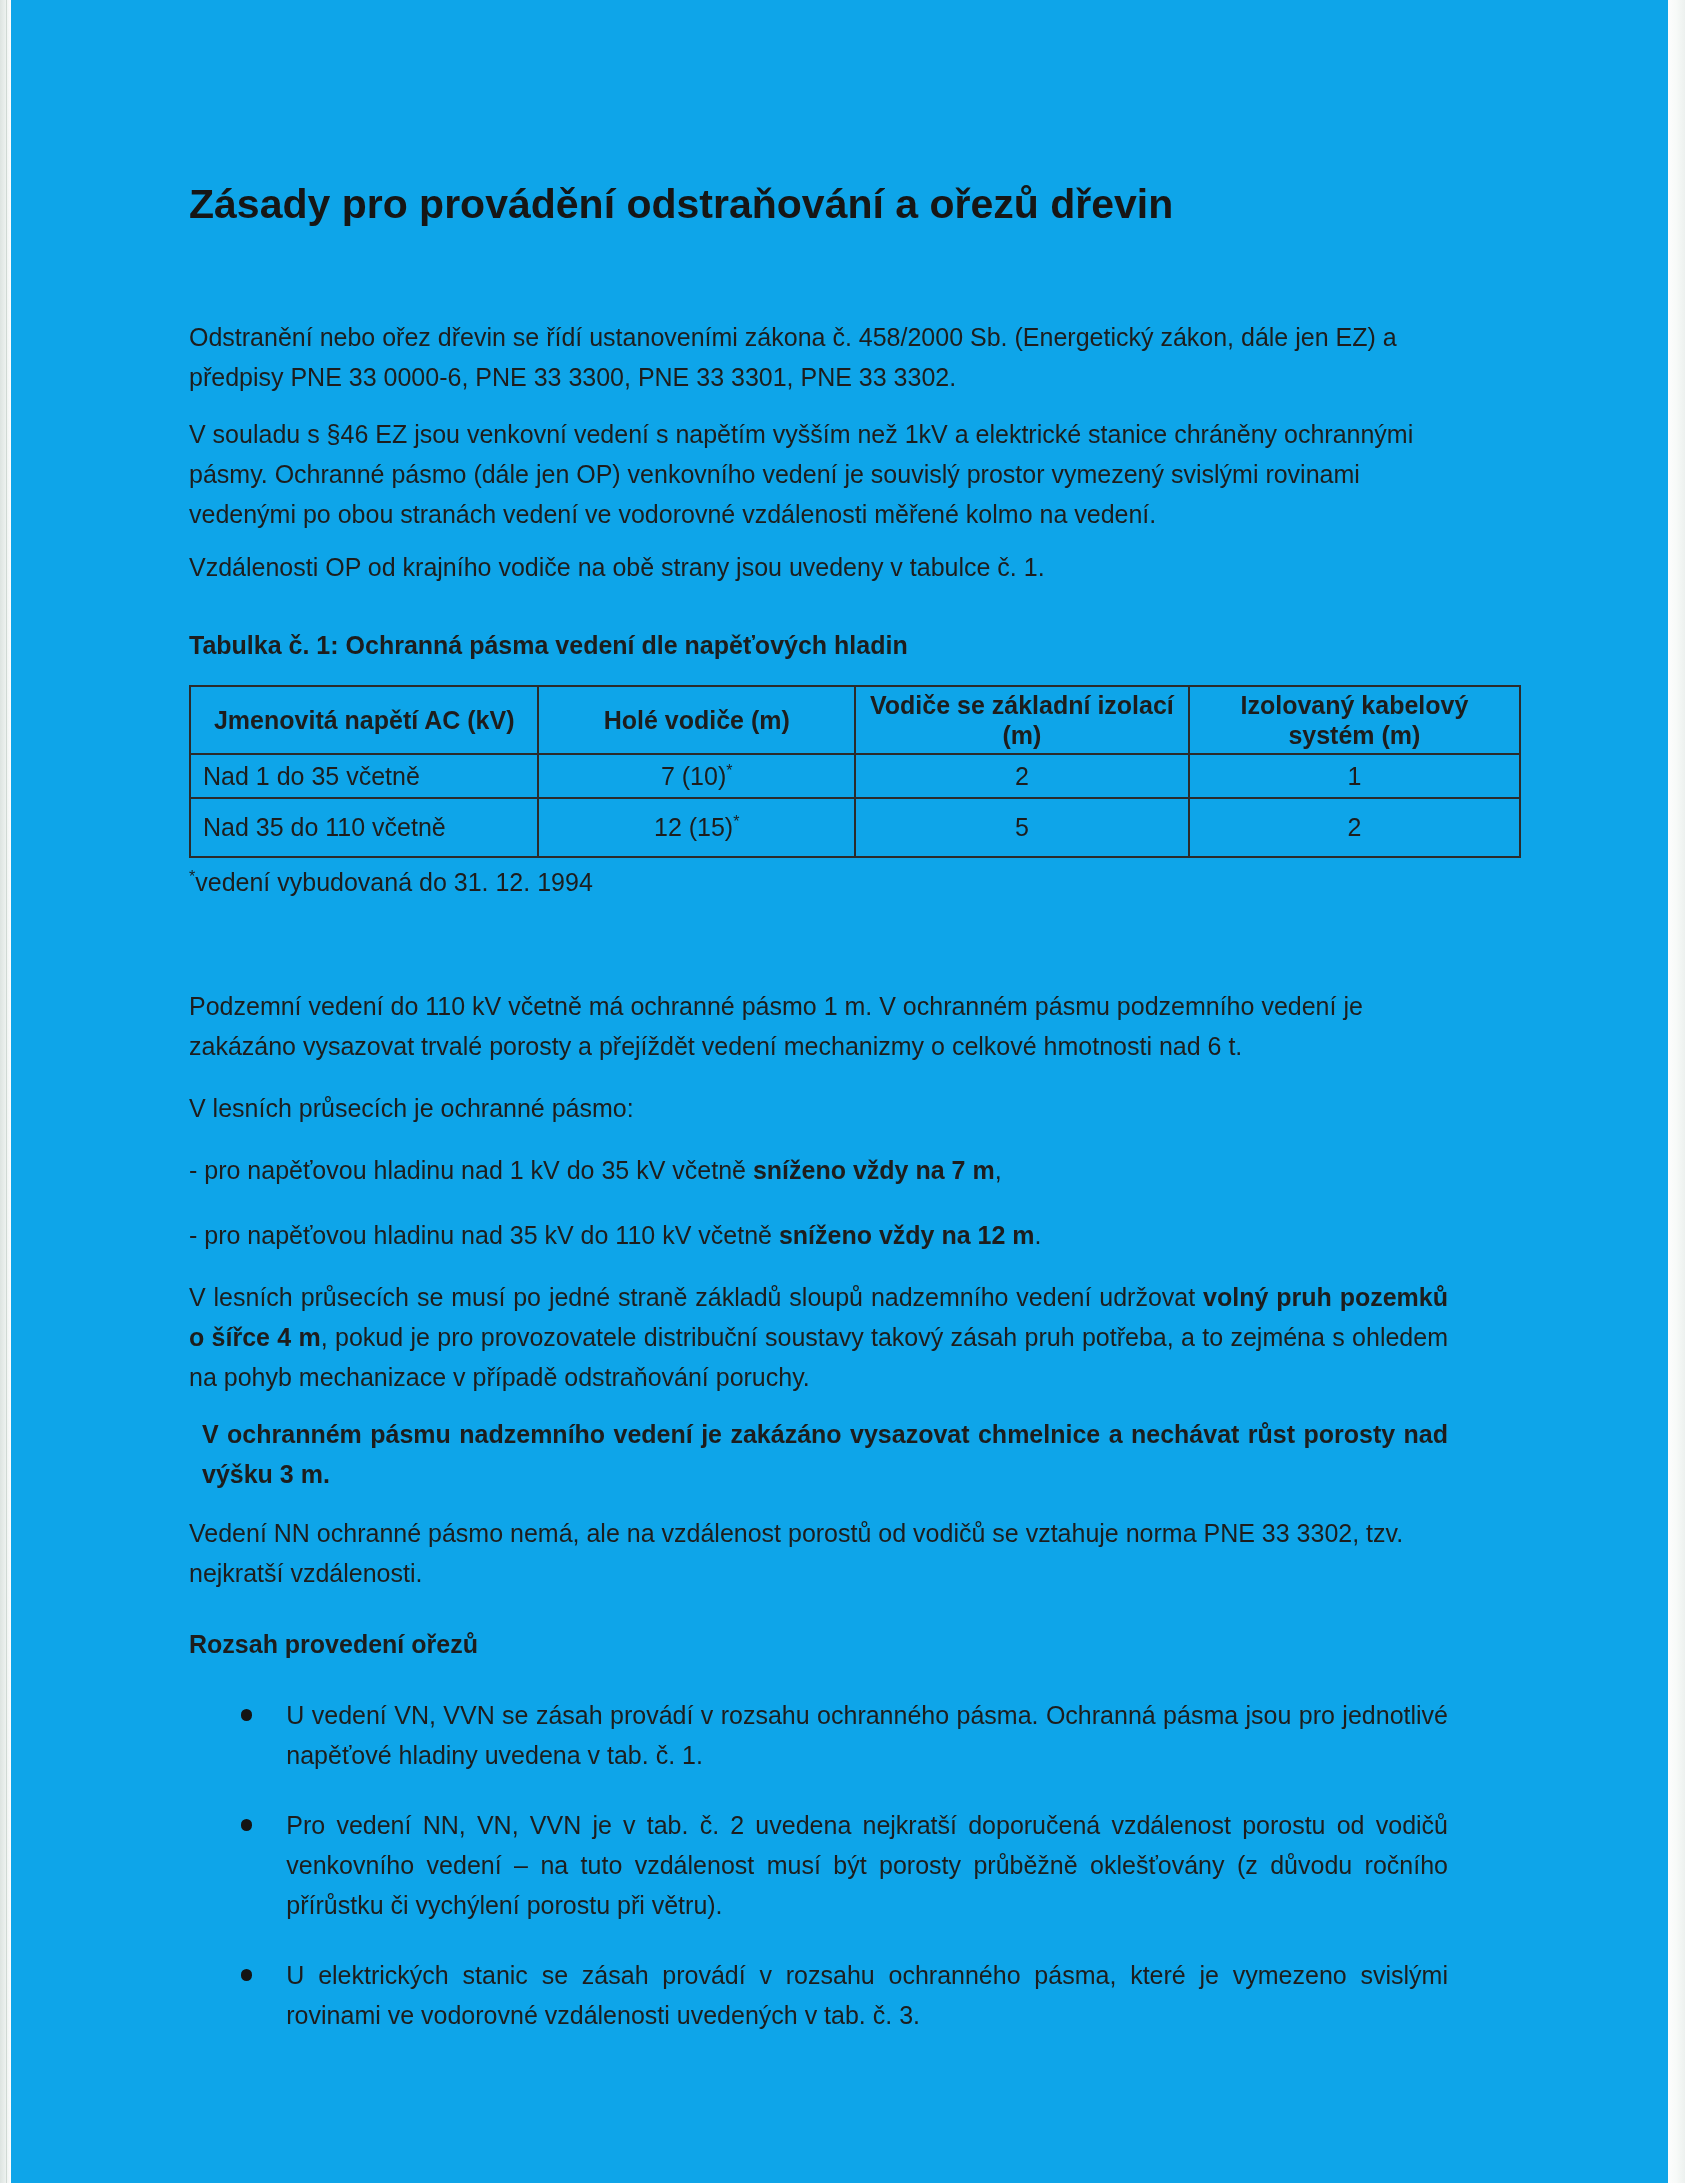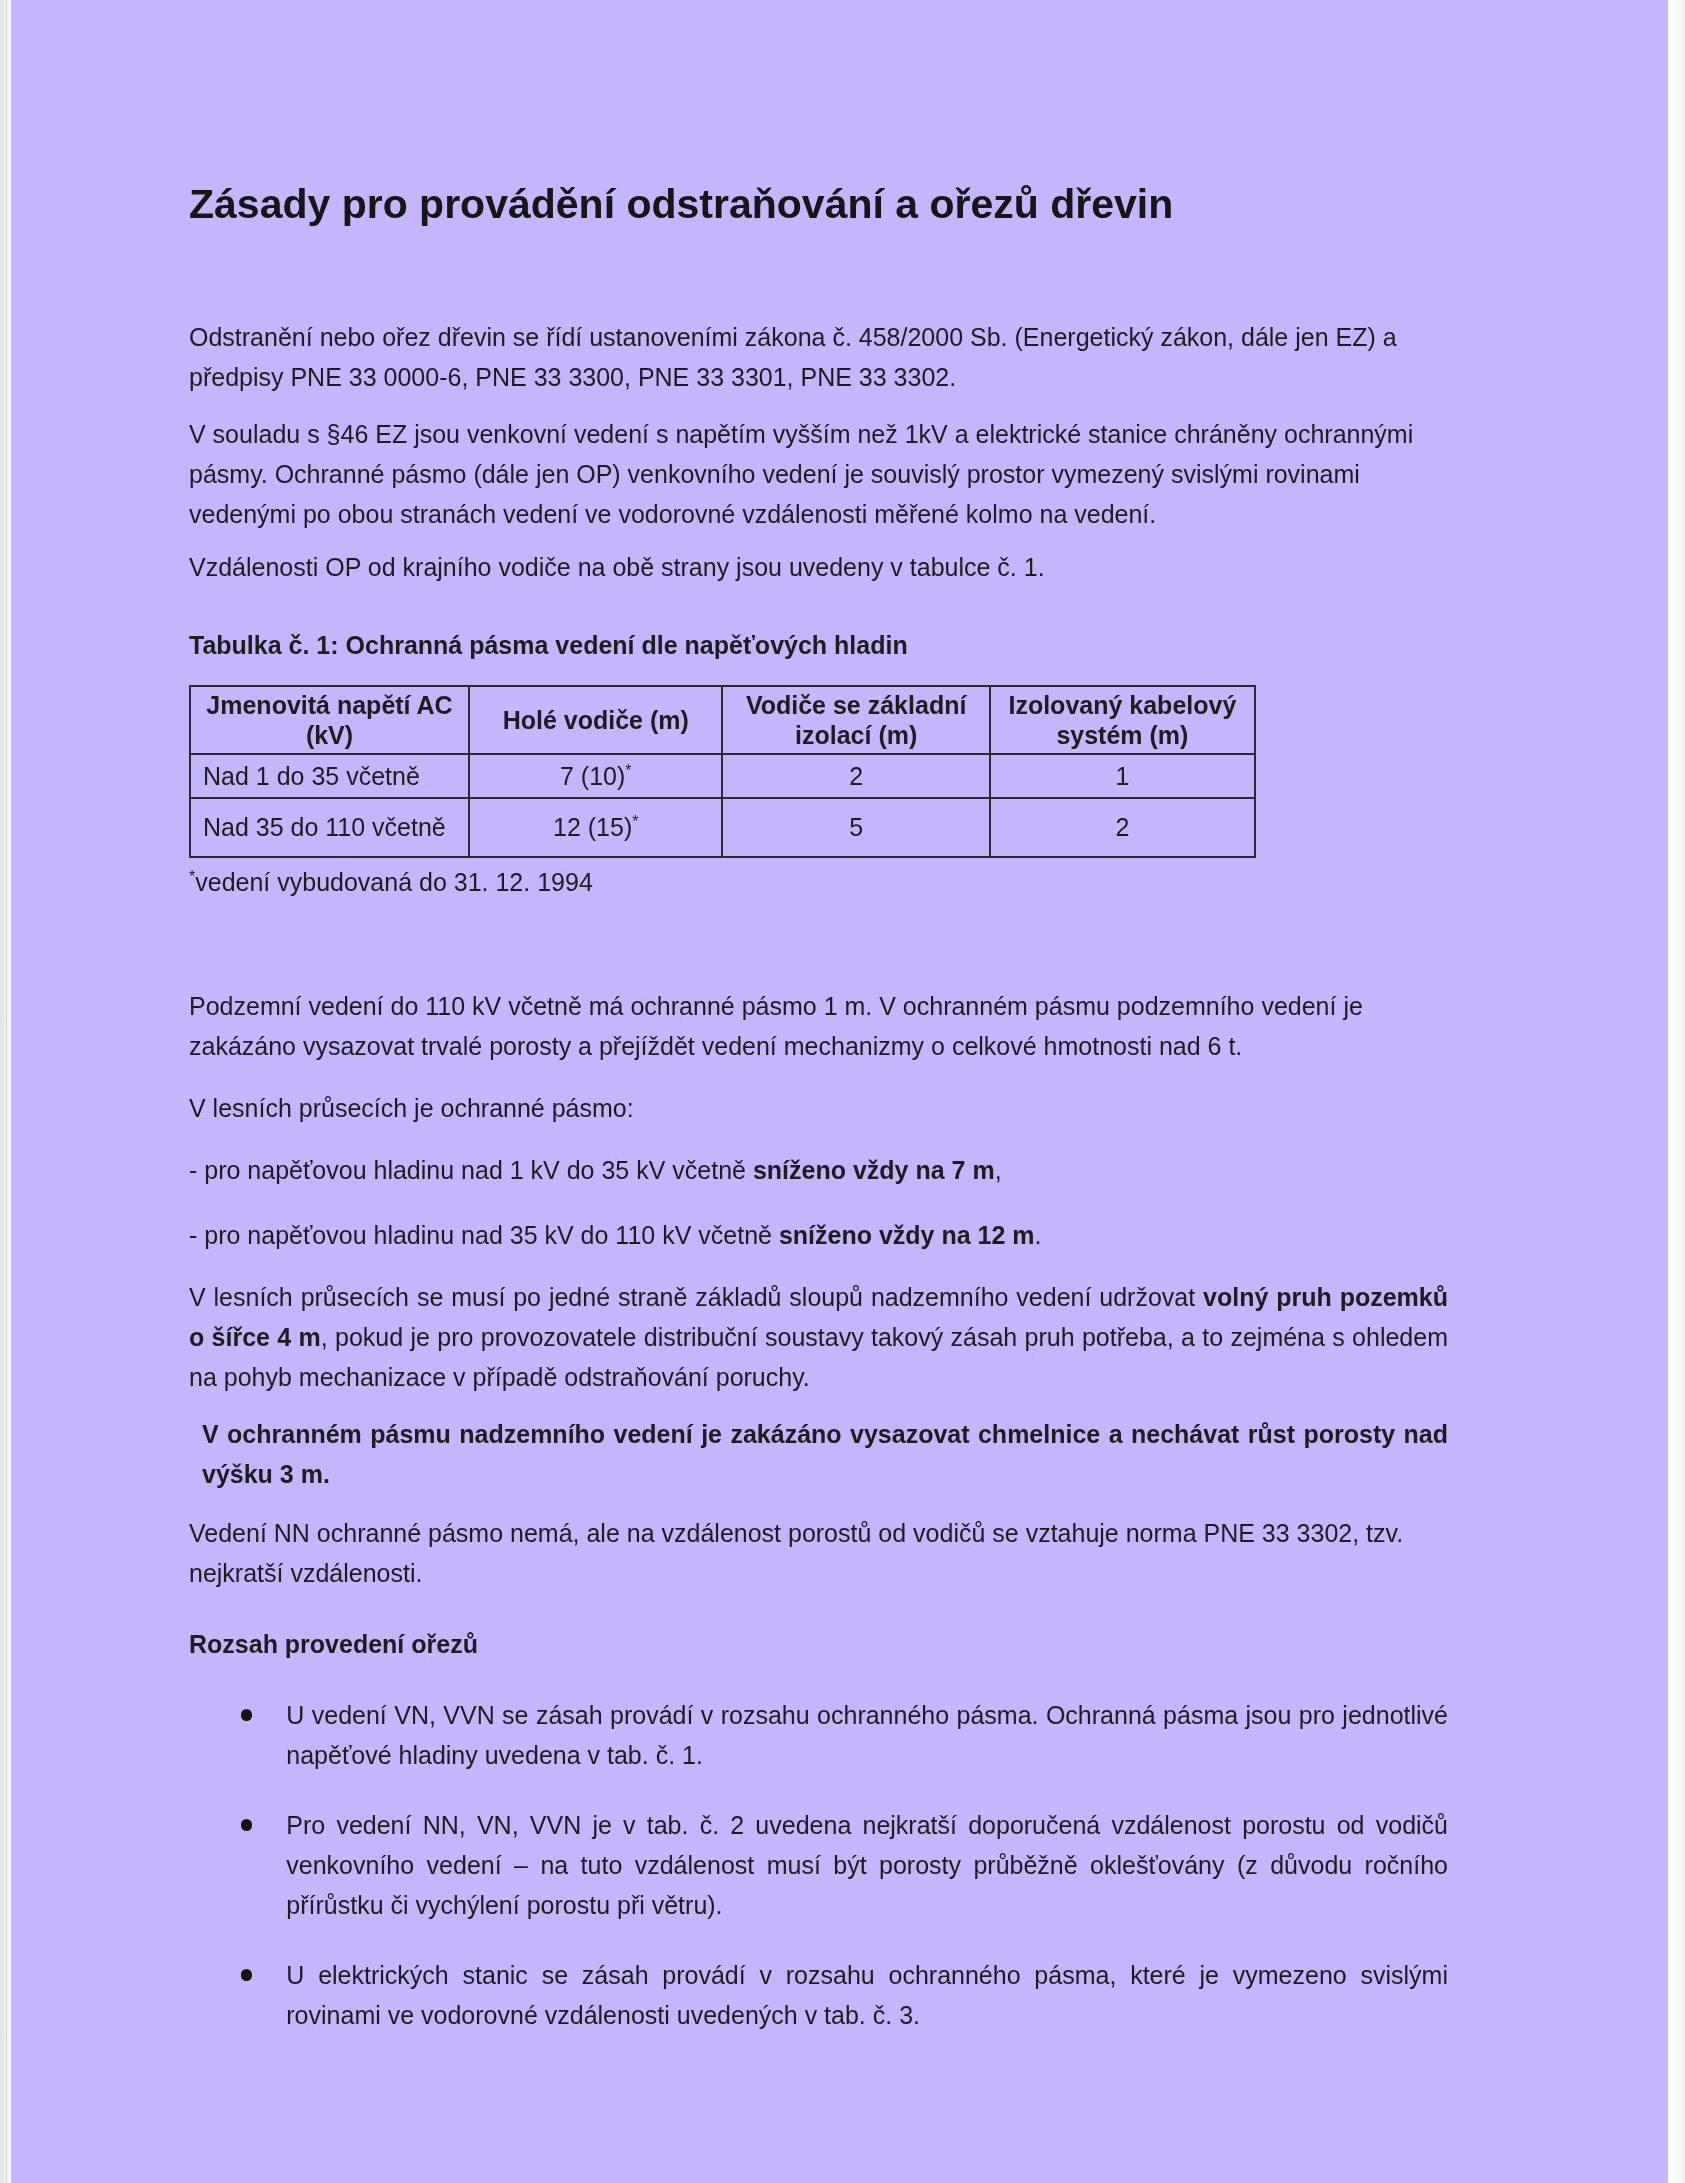--- a/index.html
+++ b/index.html
@@ -1,20 +1,20 @@
 <!DOCTYPE html>
 <html lang="cs" style="font-size:10.6px"><head>
 <meta charset="utf-8">
 <style>
   html,body { margin:0; padding:0; background:#ffffff; }
   .page {
     position:relative;
     width:1685px;
     height:2183px;
-    background:#c4b5fd;
+    background:#0ea5e9;
     font-family:"Liberation Sans","DejaVu Sans",sans-serif;
     color:#1d1d1d;
     overflow:hidden;
   }
   .edge-left {
     position:absolute; left:0; top:0; bottom:0; width:10.6px;
     background:linear-gradient(to right,#dde4e1 0%,#eef2f0 55%,#fdfdfd 100%);
   }
   .edge-left-line {
     position:absolute; left:6px; top:0; bottom:0; width:1.3px;
@@ -45,21 +45,21 @@
   .mt-item2 { margin-top:25px; }
   .mt-strip { margin-top:22.5px; }
   .mt-hops { margin-top:17px; }
   .mt-nn { margin-top:19px; }
   .mt-sec2 { margin-top:31px; }
 
   .table-caption { font-weight:bold; }
 
   table.zones {
     border-collapse:collapse;
-    width:1067px;
+    width:1332px;
     margin-top:20px;
     table-layout:fixed;
     border-radius:31px;
   }
   table.zones th, table.zones td {
     border:2px solid #2b2b2b;
     font-size:25px;
     vertical-align:middle;
   }
   table.zones th {

